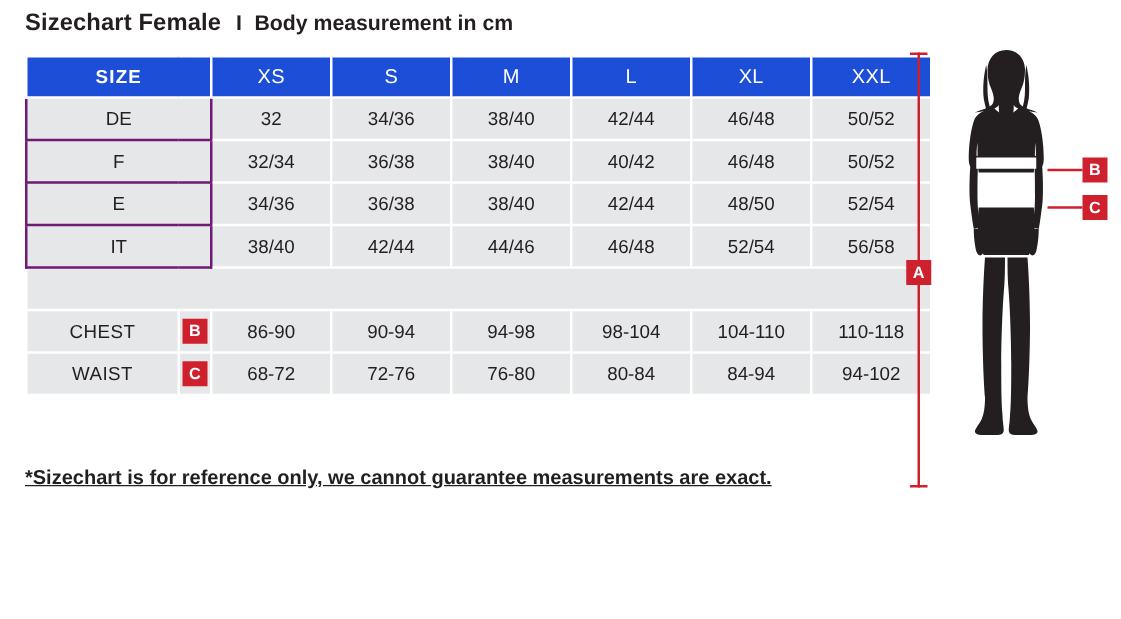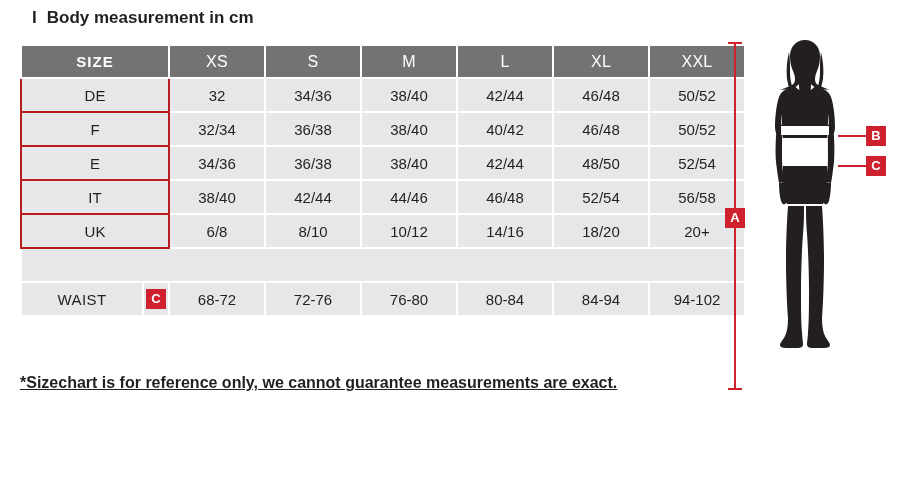--- a/index.html
+++ b/index.html
@@ -67,21 +67,21 @@
     color: #231f20;
     background: #e6e7e8;
   }
   
   col.c-label { width: 122px; }
   col.c-badge { width: 26px; }
   col.c-size  { width: 96px; }
 
   
   tr.head td {
-    background: #737373;
+    background: #1d4ed8;
     color: #ffffff;
     font-weight: bold;
     font-size: 15px;
     height: 31px;
     letter-spacing: 0.3px;
   }
   tr.head td.size-col {
     font-weight: normal;
     font-size: 16px;
   }
@@ -96,21 +96,21 @@
     color: #cf202e;
     font-weight: bold;
     font-size: 15px;
     border-left: 2px solid #000000;
     border-right: 2px solid #000000;
     border-top: 2px solid #000000;
     border-bottom: 2px solid #000000;
   }
   
   td.country.boxed {
-    border: 2px solid #b91c1c;
+    border: 2px solid #701a75;
   }
 
   td.measure-label {
     background: #ffffff;
     color: #231f20;
     font-weight: bold;
     font-size: 14px;
     border: 2px solid #000000;
     letter-spacing: 0.4px;
   }
@@ -237,20 +237,21 @@
   .figure-svg {
     position: absolute;
     left: 24px;
     top: 0;
   }
 </style>
 </head>
 <body>
 
 <div class="header">
+  <span class="title">Sizechart Female</span>
   <span class="sep">I</span>
   <span class="subtitle">Body measurement in cm</span>
 </div>
 
 <div class="table-wrap">
   <table class="sizechart">
     <colgroup>
       <col class="c-label">
         <col class="c-badge">
       <col class="c-size">
@@ -304,35 +305,38 @@
       <tr>
         <td class="country boxed" colspan="2">IT</td>
         <td class="val">38/40</td>
         <td class="val">42/44</td>
         <td class="val">44/46</td>
         <td class="val">46/48</td>
         <td class="val">52/54</td>
         <td class="val">56/58</td>
       </tr>
 
-      <tr>
-        <td class="country boxed" colspan="2">UK</td>
-        <td class="val">6/8</td>
-        <td class="val">8/10</td>
-        <td class="val">10/12</td>
-        <td class="val">14/16</td>
-        <td class="val">18/20</td>
-        <td class="val">20+</td>
-      </tr>
 
       <tr>
         <td class="spacer" colspan="8"></td>
       </tr>
 
 
+      <tr>
+        <td class="measure-label">CHEST</td>
+        <td class="badge-cell">
+          <span class="badge">B</span>
+        </td>
+        <td class="val">86-90</td>
+        <td class="val">90-94</td>
+        <td class="val">94-98</td>
+        <td class="val">98-104</td>
+        <td class="val">104-110</td>
+        <td class="val">110-118</td>
+      </tr>
 
       <tr>
         <td class="measure-label">WAIST</td>
         <td class="badge-cell">
           <span class="badge">C</span>
         </td>
         <td class="val">68-72</td>
         <td class="val">72-76</td>
         <td class="val">76-80</td>
         <td class="val">80-84</td>

